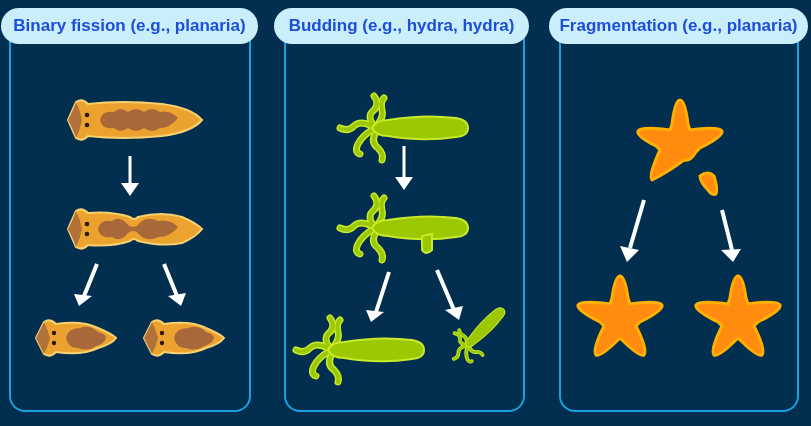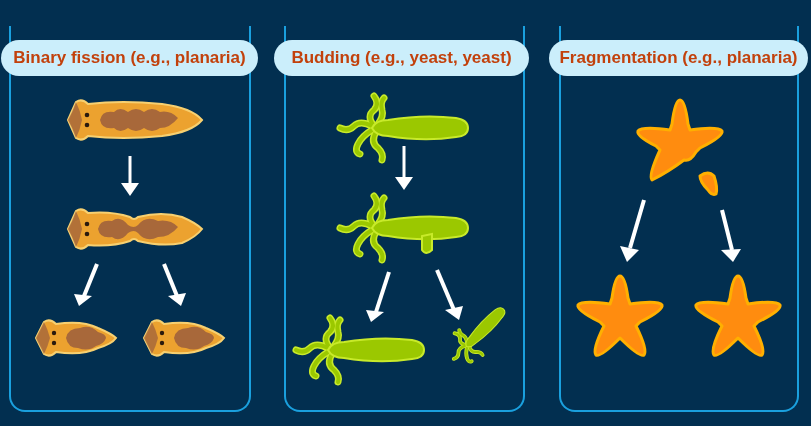--- a/index.html
+++ b/index.html
@@ -1,28 +1,28 @@
 <!DOCTYPE html>
 <html><head>
 <meta charset="utf-8">
 <style>
   html,body{margin:0;padding:0;}
   body{width:811px;height:426px;background:#022f50;position:relative;overflow:hidden;font-family:"Liberation Sans","DejaVu Sans",sans-serif;}
   .panel{position:absolute;top:26px;height:386px;border:2px solid #1aa0de;border-top:none;border-radius:0 0 16px 16px;box-sizing:border-box;}
-  .pill{position:absolute;top:8px;height:36px;background:#cbeefb;border-radius:18px;display:flex;align-items:center;justify-content:center;font-weight:bold;font-size:17px;color:#c2410c;box-sizing:border-box;white-space:nowrap;margin-top:32px;}
+  .pill{position:absolute;top:8px;height:36px;background:#cbeefb;border-radius:18px;display:flex;align-items:center;justify-content:center;font-weight:bold;font-size:17px;color:#1d4ed8;box-sizing:border-box;white-space:nowrap;}
   svg.art{position:absolute;left:0;top:0;}
 </style>
 </head>
 <body>
 
 <div class="panel" style="left:9px;width:242px;"></div>
 <div class="pill" style="left:1px;width:257px;">Binary fission (e.g., planaria)</div>
 
 <div class="panel" style="left:284px;width:241px;"></div>
-<div class="pill" style="left:274px;width:255px;">Budding (e.g., yeast, yeast)</div>
+<div class="pill" style="left:274px;width:255px;">Budding (e.g., hydra, hydra)</div>
 
 <div class="panel" style="left:559px;width:240px;"></div>
 <div class="pill" style="left:549px;width:259px;">Fragmentation (e.g., planaria)</div>
 
 <svg class="art" width="811" height="426" viewBox="0 0 811 426">
   <defs>
     <marker id="ah" markerWidth="5" markerHeight="5" refX="2.5" refY="2.5" orient="auto" markerUnits="strokeWidth">
       <path d="M0,0 L5,2.5 L0,5 z" fill="#ffffff"></path>
     </marker>
 

